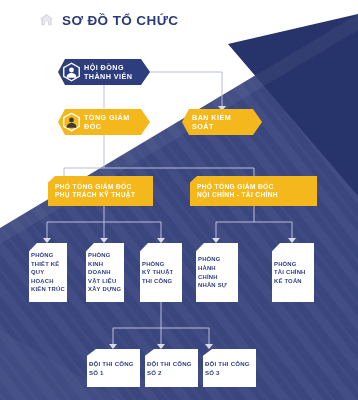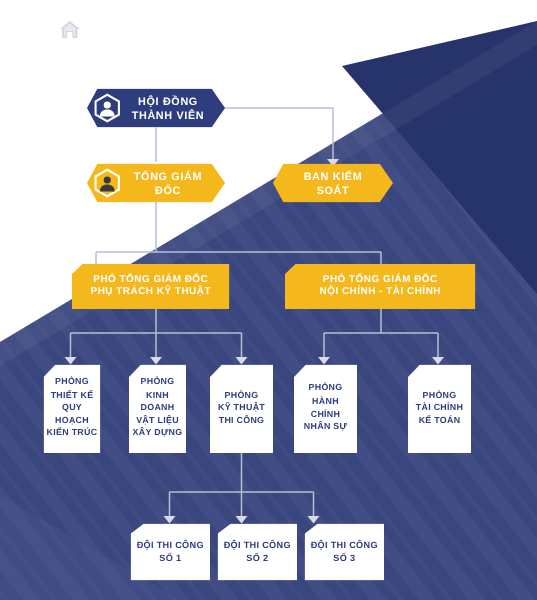--- a/index.html
+++ b/index.html
@@ -37,21 +37,20 @@
 
   
   .conn-svg { position: absolute; left: 0; top: 0; width: 358px; height: 400px; z-index: 3; }
 
   
   .node {
     position: absolute;
     display: flex;
     align-items: center;
     justify-content: center;
-    text-align: center;
     z-index: 5;
     color: #ffffff;
     font-weight: bold;
     line-height: 1.25;
   }
 
   
   .banner {
     height: 26px;
     padding-left: 26px;
@@ -137,20 +136,21 @@
     <polygon points="0,228 358,14 358,30 0,244" fill="#ffffff" opacity="0.05"></polygon>
 
     <polygon points="0,330 120,400 0,400" fill="#ffffff" opacity="0.03"></polygon>
   </svg>
 
   <div class="header">
     <svg class="home-icon" viewBox="0 0 24 24">
       <path d="M12 3 L22 11 L19.6 11 L19.6 20 L14.6 20 L14.6 14 L9.4 14 L9.4 20 L4.4 20 L4.4 11 L2 11 Z" fill="#d4d6dd"></path>
       <path d="M12 5.2 L19.2 11 L17.6 11 L17.6 18.4 L15.8 18.4 L15.8 13 L8.2 13 L8.2 18.4 L6.4 18.4 L6.4 11 L4.8 11 Z" fill="#e9eaef"></path>
     </svg>
+    <div class="header-title">SƠ ĐỒ TỔ CHỨC</div>
   </div>
 
   <svg class="conn-svg" viewBox="0 0 358 400">
     <g stroke="#b9bed6" stroke-width="1" fill="none">
 
       <path d="M146,72 L222,72 L222,106"></path>
 
       <path d="M104,85 L104,108"></path>
 
       <path d="M104,134 L104,168"></path>

